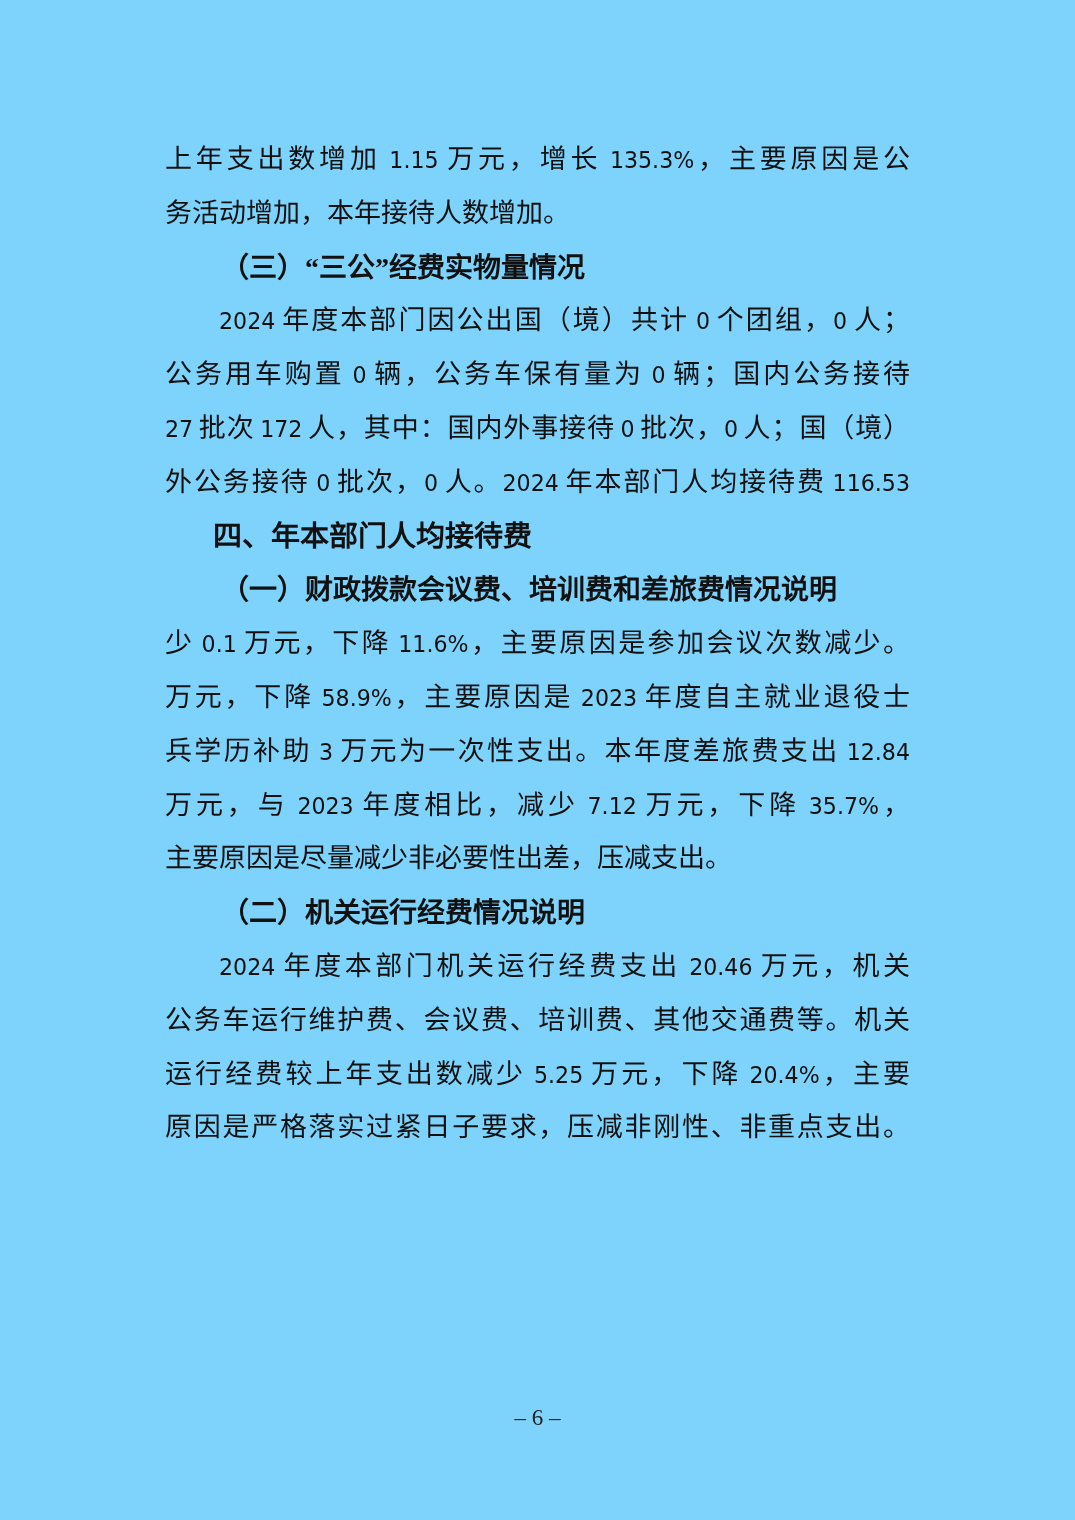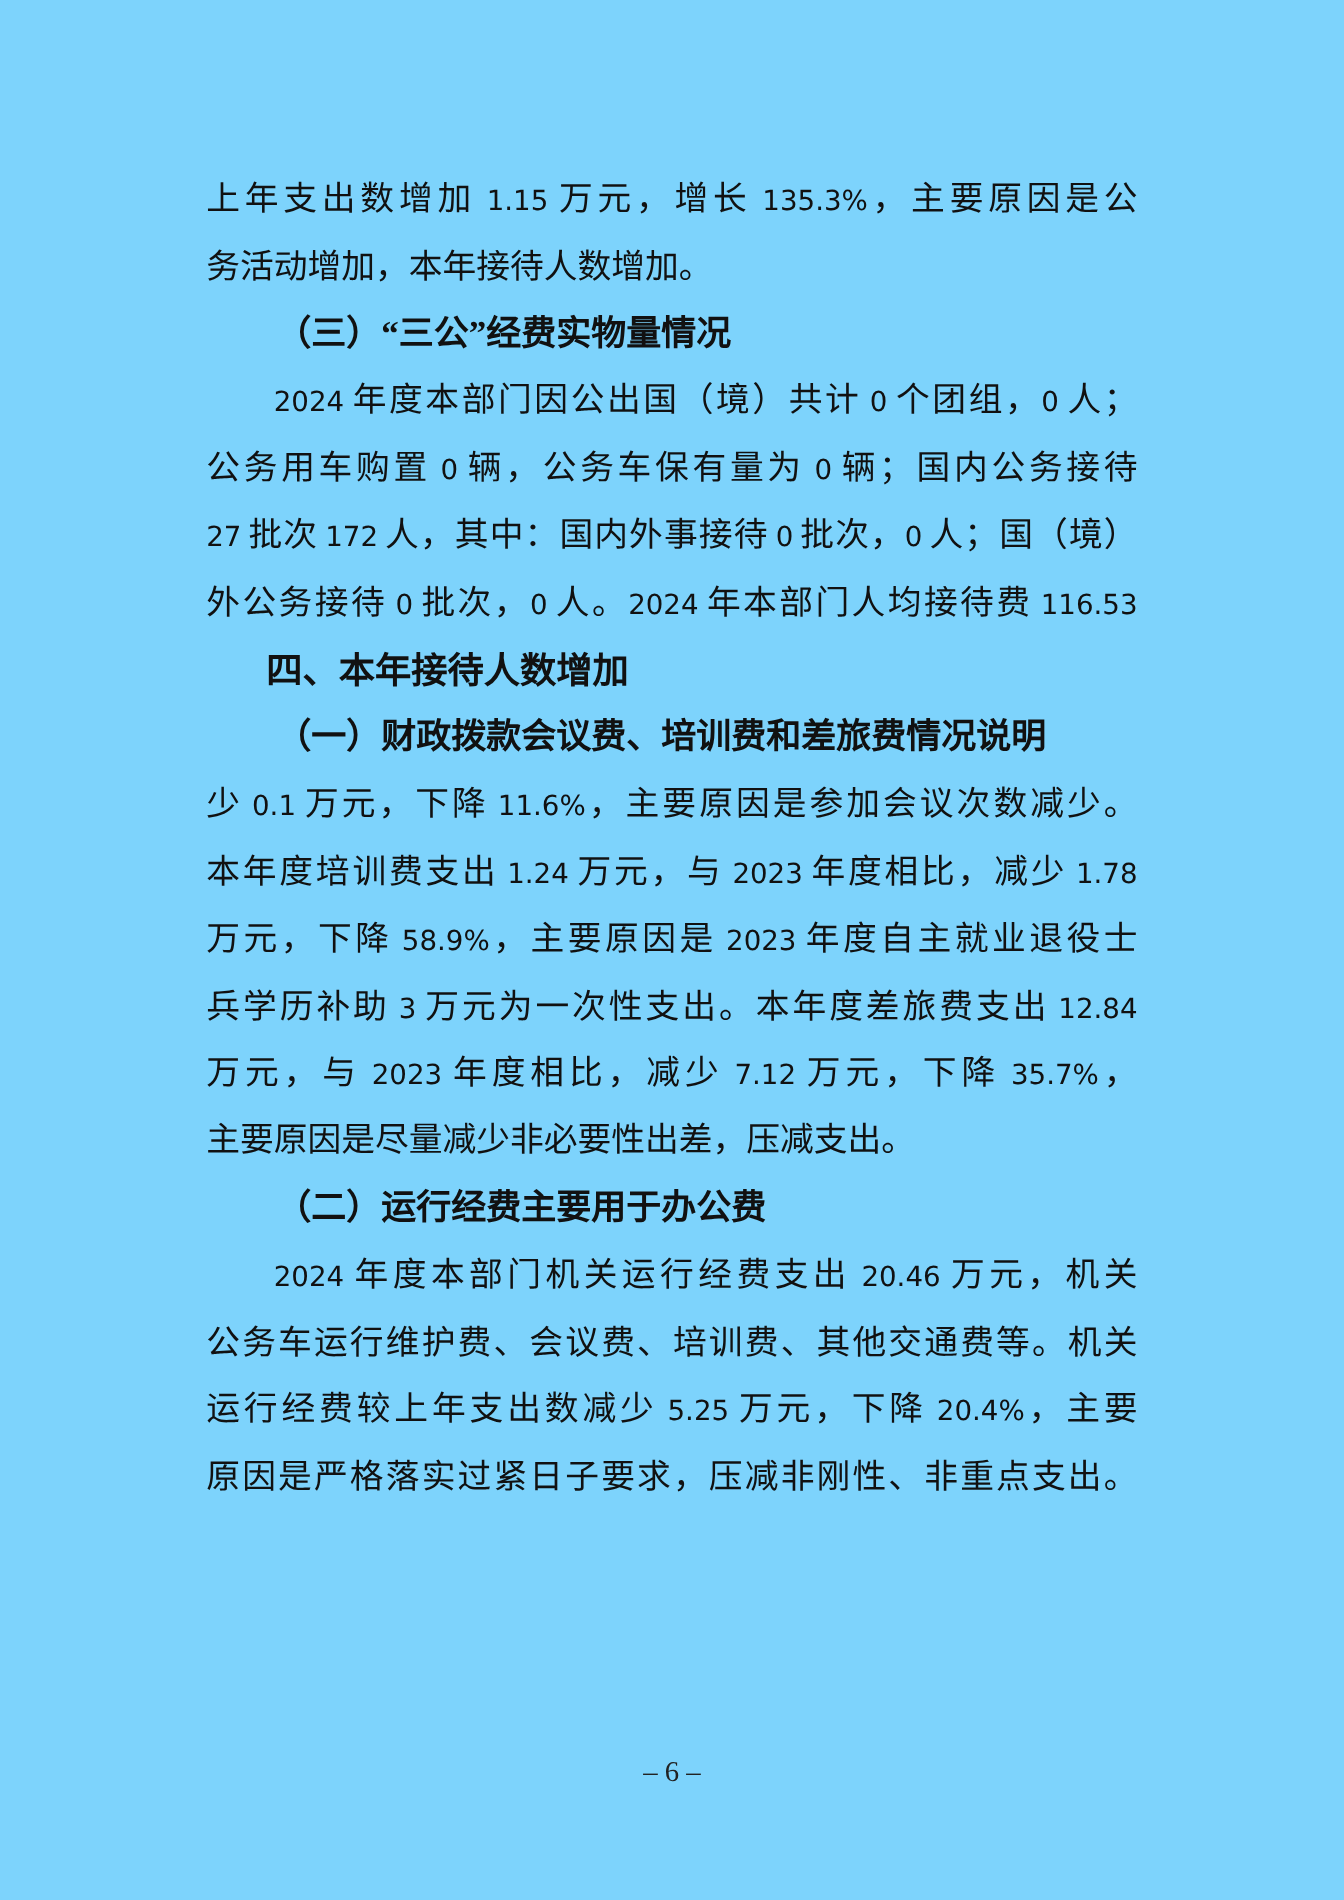--- a/index.html
+++ b/index.html
@@ -77,28 +77,27 @@
 
 <div class="page">
   <div class="content" id="document-body">
       <div class="line body">上年支出数增加 <span class="num">1.15</span> 万元，增长 <span class="num">135.3%</span>，主要原因是公</div>
       <div class="line body nojust">务活动增加，本年接待人数增加。</div>
       <div class="line heading-kai nojust">（三）“三公”经费实物量情况</div>
       <div class="line body indent"><span class="num">2024</span> 年度本部门因公出国（境）共计 <span class="num">0</span> 个团组，<span class="num">0</span> 人；</div>
       <div class="line body">公务用车购置 <span class="num">0</span> 辆，公务车保有量为 <span class="num">0</span> 辆；国内公务接待</div>
       <div class="line body"><span class="num">27</span> 批次 <span class="num">172</span> 人，其中：国内外事接待 <span class="num">0</span> 批次，<span class="num">0</span> 人；国（境）</div>
       <div class="line body">外公务接待 <span class="num">0</span> 批次，<span class="num">0</span> 人。<span class="num">2024</span> 年本部门人均接待费 <span class="num">116.53</span></div>
-      <div class="line heading-hei nojust">四、本年接待人数增加</div>
+      <div class="line heading-hei nojust">四、年本部门人均接待费</div>
       <div class="line heading-kai nojust">（一）财政拨款会议费、培训费和差旅费情况说明</div>
       <div class="line body">少 <span class="num">0.1</span> 万元，下降 <span class="num">11.6%</span>，主要原因是参加会议次数减少。</div>
-      <div class="line body">本年度培训费支出 <span class="num">1.24</span> 万元，与 <span class="num">2023</span> 年度相比，减少 <span class="num">1.78</span></div>
       <div class="line body">万元，下降 <span class="num">58.9%</span>，主要原因是 <span class="num">2023</span> 年度自主就业退役士</div>
       <div class="line body">兵学历补助 <span class="num">3</span> 万元为一次性支出。本年度差旅费支出 <span class="num">12.84</span></div>
       <div class="line body">万元，与 <span class="num">2023</span> 年度相比，减少 <span class="num">7.12</span> 万元，下降 <span class="num">35.7%</span>，</div>
       <div class="line body nojust">主要原因是尽量减少非必要性出差，压减支出。</div>
-      <div class="line heading-kai nojust">（二）运行经费主要用于办公费</div>
+      <div class="line heading-kai nojust">（二）机关运行经费情况说明</div>
       <div class="line body indent"><span class="num">2024</span> 年度本部门机关运行经费支出 <span class="num">20.46</span> 万元，机关</div>
       <div class="line body">公务车运行维护费、会议费、培训费、其他交通费等。机关</div>
       <div class="line body">运行经费较上年支出数减少 <span class="num">5.25</span> 万元，下降 <span class="num">20.4%</span>，主要</div>
       <div class="line body">原因是严格落实过紧日子要求，压减非刚性、非重点支出。</div>
     </div>
   <div class="page-number">– 6 –</div>
 </div>
 
 </body></html>

